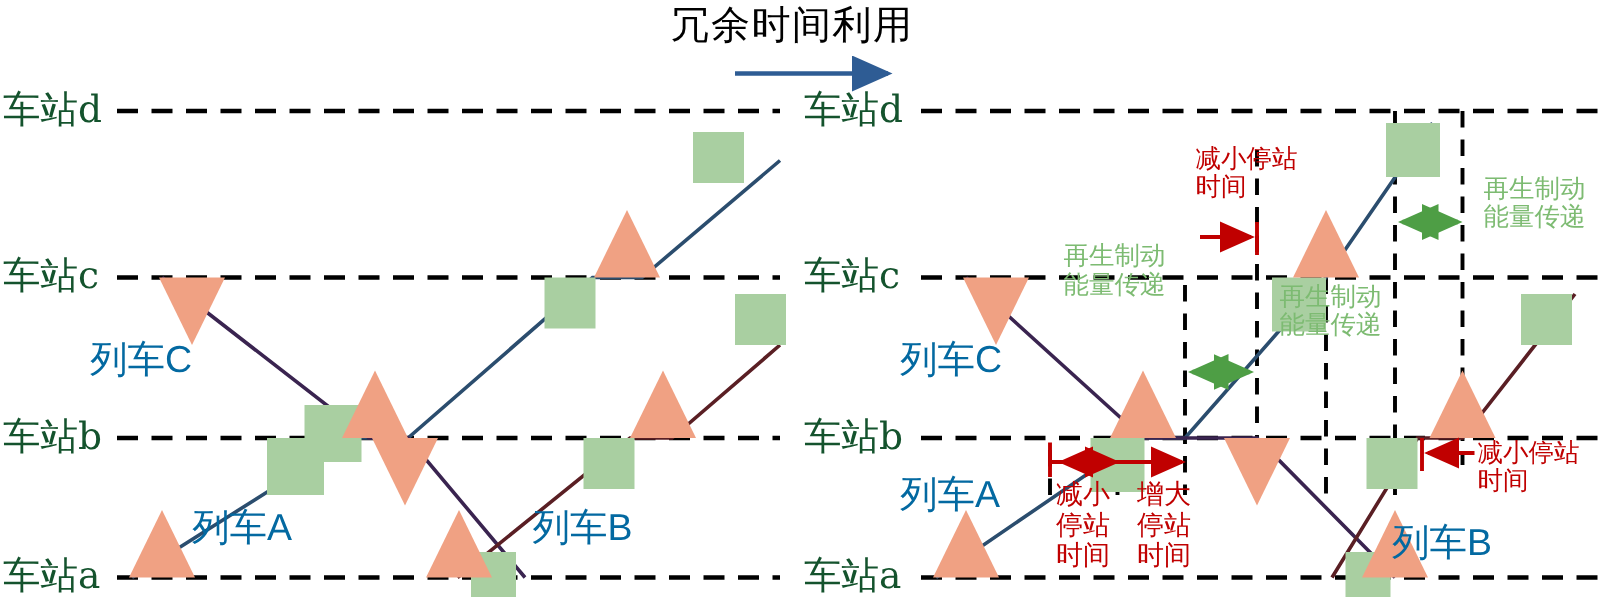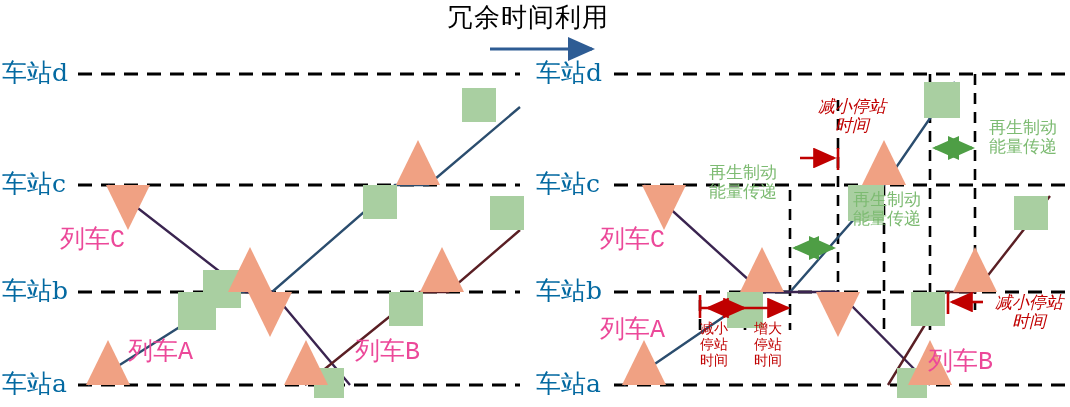--- a/index.html
+++ b/index.html
@@ -4,29 +4,29 @@
 <style>
   html,body{margin:0;padding:0;}
   body{
     width:1070px;height:407px;background:#ffffff;
     font-family:"DejaVu Serif","Liberation Serif",serif;
     overflow:hidden;position:relative;
   }
   #root{position:relative;width:1070px;height:288px;}
   .svg-layer{position:absolute;top:0;left:0;width:1070px;height:407px;}
   .lbl{position:absolute;white-space:nowrap;line-height:1.0;}
-  .station-lbl{font-size:25px;color:#0369a1;font-family:"DejaVu Serif","Liberation Serif",serif;}
-  .train-lbl{font-size:25px;color:#ec4899;font-family:Liberation Mono, monospace;}
+  .station-lbl{font-size:25px;color:#14532d;font-family:"DejaVu Serif","Liberation Serif",serif;}
+  .train-lbl{font-size:25px;color:#0369a1;font-family:Liberation Sans, sans-serif;}
   .title-lbl{font-size:26px;color:#000;letter-spacing:1px;
              font-family:"DejaVu Serif","Liberation Serif",serif;}
-  .red-lbl{color:#c00000;font-size:17px;text-align:center;line-height:1.12;
-           font-family:"DejaVu Serif","Liberation Serif",serif;font-style:italic;}
+  .red-lbl{color:#c00000;font-size:17px;text-align:left;line-height:1.12;
+           font-family:"DejaVu Serif","Liberation Serif",serif;}
   .green-lbl{color:#7dbb72;font-size:17px;text-align:center;line-height:1.12;
-             font-family:Liberation Sans, sans-serif;}
-  .red-lbl-col{color:#c00000;font-size:14px;text-align:center;line-height:1.15;
+             font-family:Liberation Mono, monospace;}
+  .red-lbl-col{color:#c00000;font-size:18px;text-align:right;line-height:1.15;
                font-family:"DejaVu Serif","Liberation Serif",serif;}
 </style>
 </head>
 <body>
 
 <div id="root">
 
   <div class="lbl title-lbl" style="left:447px;top:4px;">冗余时间利用</div>
 
   <svg class="svg-layer" viewBox="0 0 1070 407" xmlns="http://www.w3.org/2000/svg">

